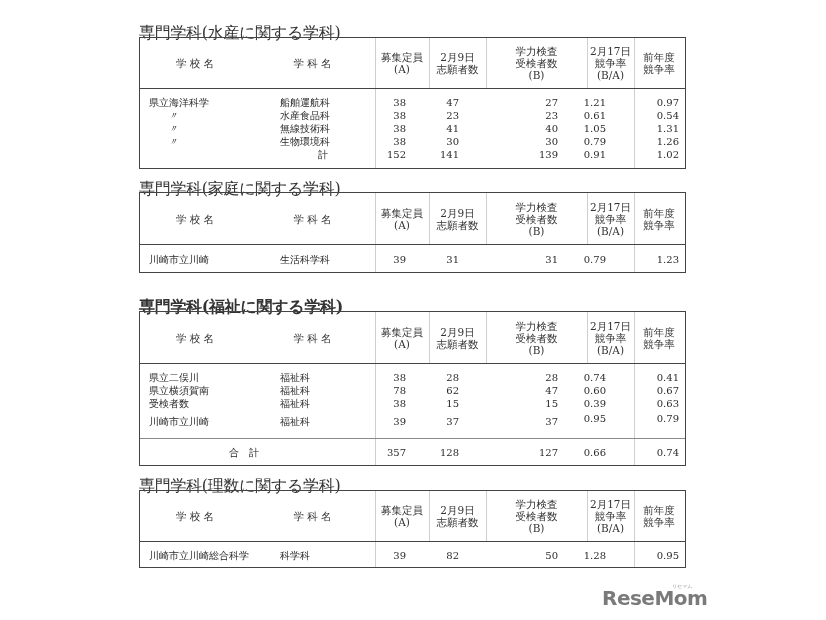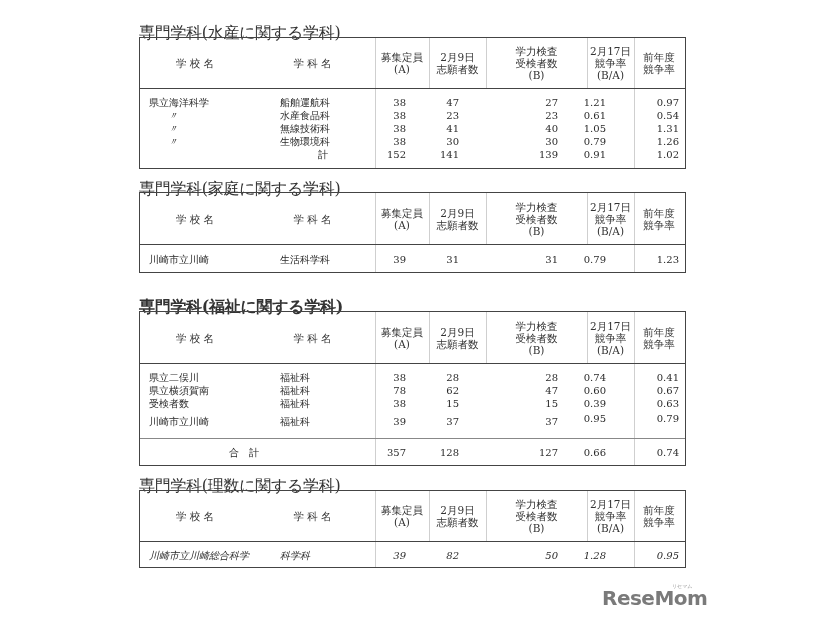--- a/index.html
+++ b/index.html
@@ -271,21 +271,21 @@
       <span>2月17日</span>
         <span>競争率</span>
         <span>(B/A)</span>
     </div>
     <div class="vline" style="left:494px;"></div>
     <div class="hcell" style="left:494px;width:50px;flex-direction:column;">
       <span>前年度</span>
         <span>競争率</span>
     </div>
   </div>
-  <div style="position:absolute;top:51px;left:0;right:0;bottom:0;font-style:italic;">
+  <div style="position:absolute;top:51px;left:0;right:0;bottom:0;">
     <div class="vline" style="left:235px;"></div>
       <div class="vline" style="left:494px;"></div>
     <div class="row" style="top:7px;">
       <span class="c school">川崎市立川崎総合科学</span>
       <span class="c dept">科学科</span>
       <span class="c n1">39</span>
       <span class="c n2">82</span>
       <span class="c n3">50</span>
       <span class="c n4">1.28</span>
       <span class="c n5">0.95</span>

